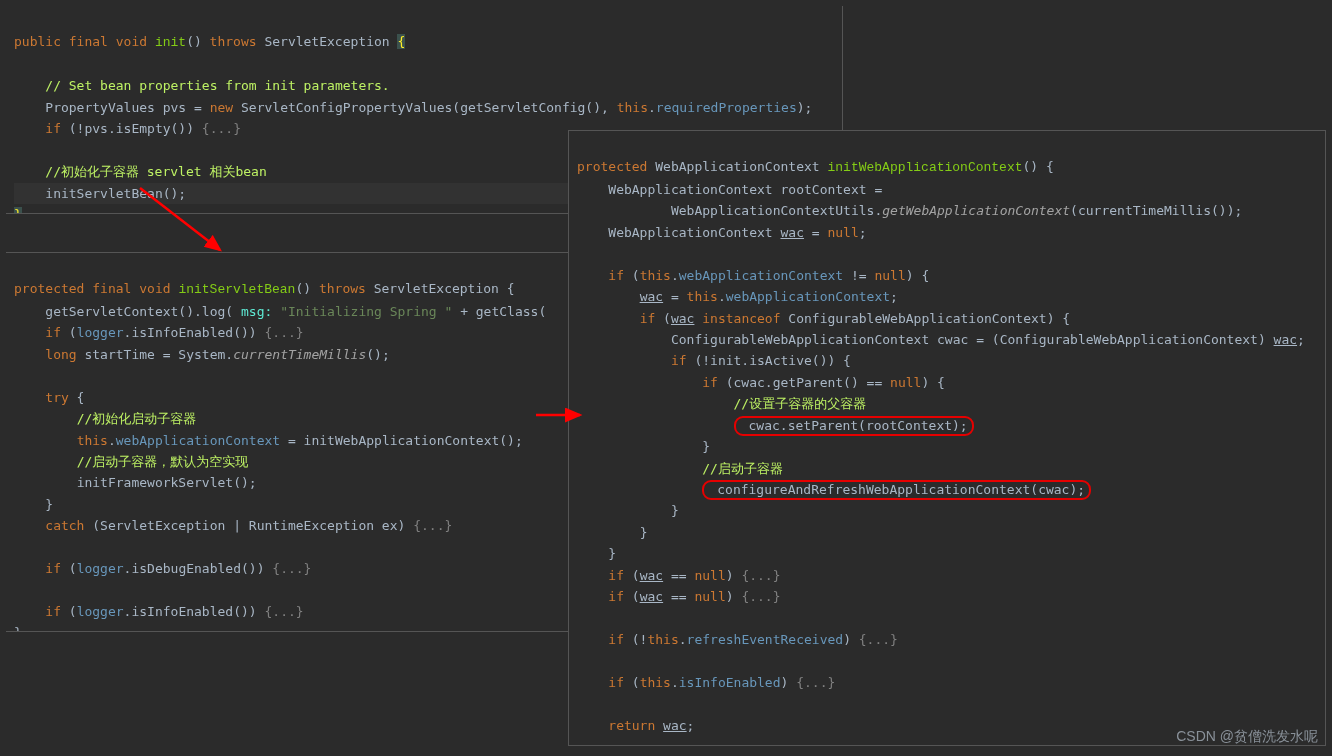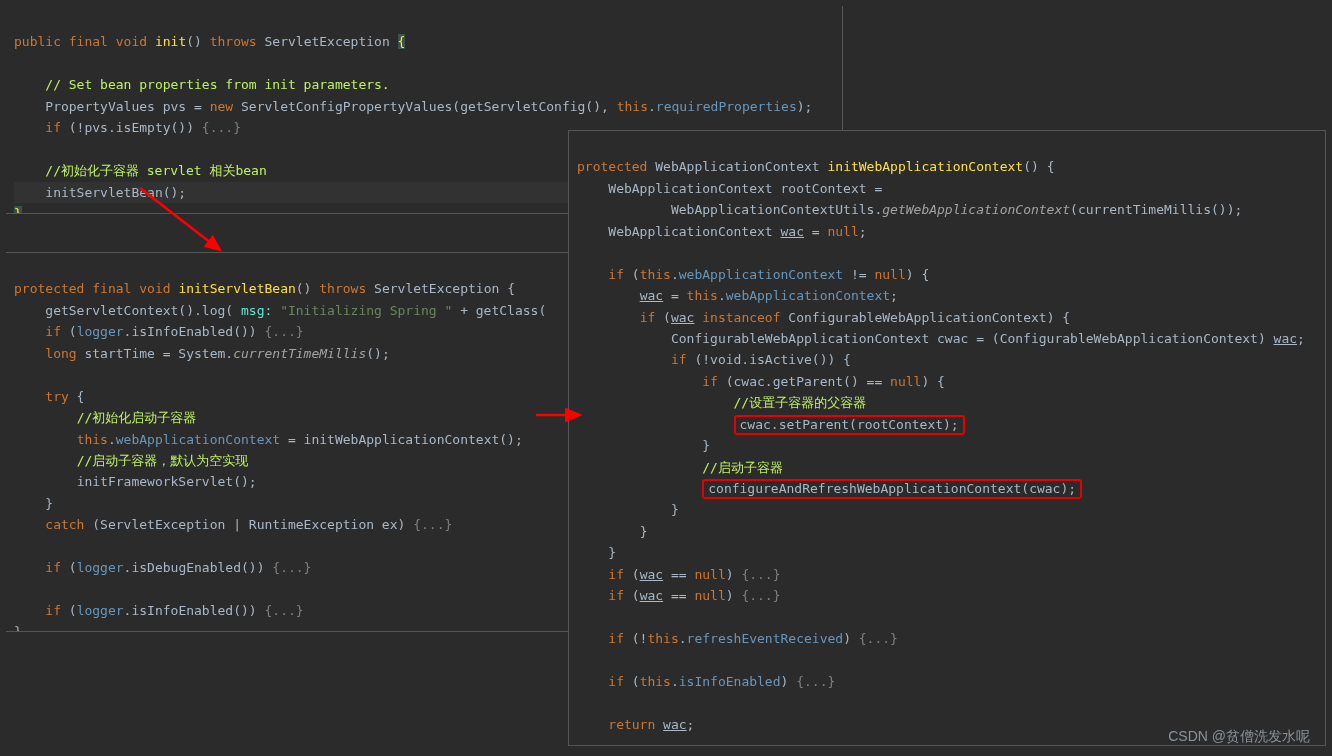--- a/index.html
+++ b/index.html
@@ -22,31 +22,31 @@
     white-space: pre;
     overflow: hidden;
   }
   .panel1 { left: 6px; top: 6px; width: 837px; height: 208px; border-left: none; border-top: none;}
   .panel2 { left: 6px; top: 252px; width: 566px; height: 380px; border-left: none;}
   .panel3 { left: 568px; top: 130px; width: 758px; height: 616px; }
   .kw { color: #cc7832; }
   .str { color: #6a8759; }
   .com { color: #bef264; }
   .num { color: #6897bb; margin-top: 36px; }
-  .fn { color: #fde047; }
+  .fn { color: #84cc16; font-family: Liberation Mono, monospace; }
   .fnital { color: #a3a3a3; font-style: italic;}
   .param { color: #5eead4; }
   .u { text-decoration: underline; }
   .fold { color: #808080; }
   .brace-hl { background: #3b514d; color: #ffef28;}
   .hl-line { background: #323232; display: inline-block; width: 100%;}
-  .redbox { border: 2px solid #e60000; border-radius: 3px; padding: 0px 4px 1px 4px;}
+  .redbox { border: 2px solid #e60000; border-radius: 9px; padding: 0px 4px 1px 13px;}
   .watermark {
     position: absolute;
-    right: 22px;
+    right: 14px;
     bottom: 10px;
     color: #9aa3ad;
     font-family: sans-serif;
     font-size: 14px;
     opacity: 0.85;
     margin-left: 28px;
   }
   svg.arrow { position: absolute; pointer-events: none; }
 </style>
 </head>
@@ -87,21 +87,21 @@
 <div class="panel panel3">
 <span><span class="kw">protected</span> <span>WebApplicationContext</span> <span class="fn">initWebApplicationContext</span><span>()</span><span> {</span></span>
 <span>    <span>WebApplicationContext rootContext =</span></span>
 <span>            <span>WebApplicationContextUtils.</span><span class="fnital">getWebApplicationContext</span><span>(currentTimeMillis());</span></span>
 <span>    <span>WebApplicationContext </span><span class="u">wac</span><span> = </span><span class="kw">null</span><span>;</span></span>
 
 <span>    <span class="kw">if</span><span> (</span><span class="kw">this</span><span>.</span><span class="num">webApplicationContext</span><span> != </span><span class="kw">null</span><span>) {</span></span>
 <span>        <span class="u">wac</span><span> = </span><span class="kw">this</span><span>.</span><span class="num">webApplicationContext</span><span>;</span></span>
 <span>        <span class="kw">if</span><span> (</span><span class="u">wac</span><span> </span><span class="kw">instanceof</span><span> ConfigurableWebApplicationContext) {</span></span>
 <span>            <span>ConfigurableWebApplicationContext cwac = (ConfigurableWebApplicationContext) </span><span class="u">wac</span><span>;</span></span>
-<span>            <span class="kw">if</span><span> (!void.isActive()) {</span></span>
+<span>            <span class="kw">if</span><span> (!init.isActive()) {</span></span>
 <span>                <span class="kw">if</span><span> (cwac.getParent() == </span><span class="kw">null</span><span>) {</span></span>
 <span>                    <span class="com">//设置子容器的父容器</span></span>
 <span>                    <span class="redbox">cwac.setParent(rootContext);</span></span>
 <span>                <span>}</span></span>
 <span>                <span class="com">//启动子容器</span></span>
 <span>                <span class="redbox">configureAndRefreshWebApplicationContext(cwac);</span></span>
 <span>            <span>}</span></span>
 <span>        <span>}</span></span>
 <span>    <span>}</span></span>
 <span>    <span class="kw">if</span><span> (</span><span class="u">wac</span><span> == </span><span class="kw">null</span><span>) </span><span class="fold">{...}</span></span>

